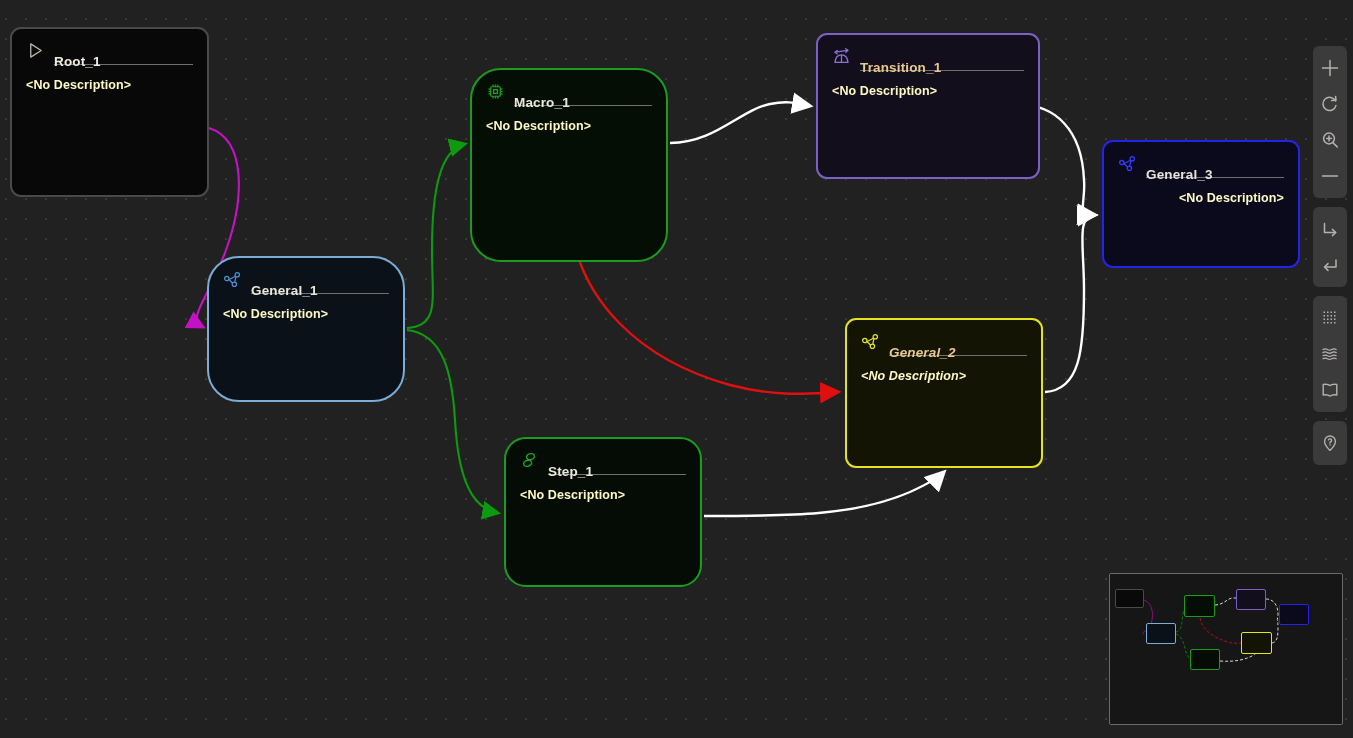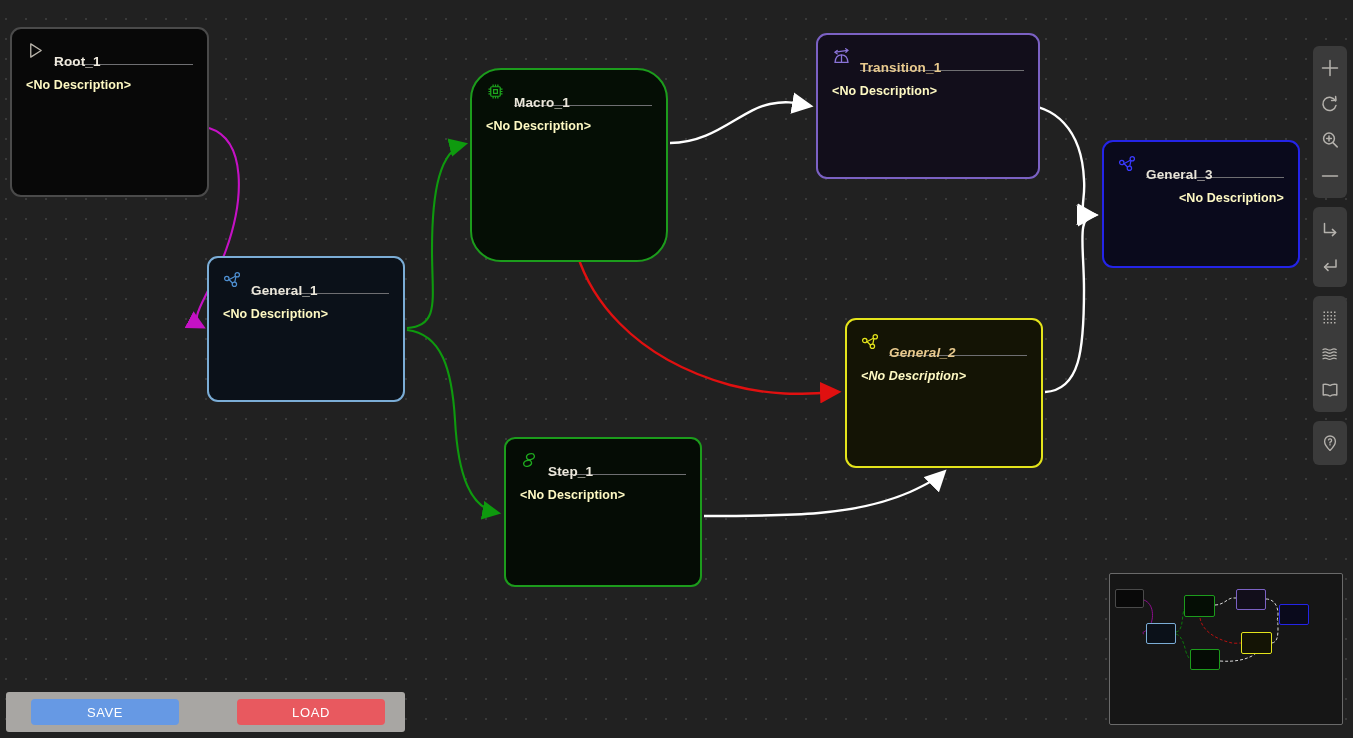--- a/index.html
+++ b/index.html
@@ -216,21 +216,21 @@
     <div class="node-head">
       <svg class="node-icon" viewBox="0 0 20 20">
         <path d="M5,3 L16,10 L5,17 z" fill="none" stroke="#b9b4ab" stroke-width="1.4" stroke-linejoin="round"></path>
       </svg>
       <span class="node-title">Root_1</span>
     </div>
     <div class="node-rule"></div>
     <div class="node-desc">&lt;No Description&gt;</div>
   </div>
 
-  <div class="node n-gen1" style="left:207px; top:256px; width:198px; height:146px;">
+  <div class="node n-gen1" style="left:207px; top:256px; width:198px; height:146px;border-radius:32px;">
     <div class="node-head">
       <svg class="node-icon" viewBox="0 0 20 20">
         <g fill="none" stroke="#4e8fd0" stroke-width="1.3">
           <circle cx="15" cy="5" r="2.3"></circle>
           <circle cx="4" cy="9" r="2.3"></circle>
           <circle cx="12" cy="15" r="2.3"></circle>
           <path d="M13,6.6 L5.7,10.5 M13.6,6.9 L12.4,12.7 M6.2,10 L10.2,14"></path>
         </g>
       </svg>
       <span class="node-title">General_1</span>
@@ -299,21 +299,21 @@
           <circle cx="12" cy="15" r="2.3"></circle>
           <path d="M13,6.6 L5.7,10.5 M13.6,6.9 L12.4,12.7 M6.2,10 L10.2,14"></path>
         </g>
       </svg>
       <span class="node-title">General_2</span>
     </div>
     <div class="node-rule"></div>
     <div class="node-desc">&lt;No Description&gt;</div>
   </div>
 
-  <div class="node n-step" style="left:504px; top:437px; width:198px; height:150px;">
+  <div class="node n-step" style="left:504px; top:437px; width:198px; height:150px;border-radius:22px;">
     <div class="node-head">
       <svg class="node-icon" viewBox="0 0 20 20">
         <g fill="none" stroke="#1ea81e" stroke-width="1.4">
           <ellipse cx="11" cy="6" rx="4.2" ry="3" transform="rotate(-18 11 6)"></ellipse>
           <ellipse cx="8" cy="13" rx="4.2" ry="3" transform="rotate(-18 8 13)"></ellipse>
         </g>
       </svg>
       <span class="node-title">Step_1</span>
     </div>
     <div class="node-rule"></div>
@@ -419,24 +419,20 @@
             <path d="M10,17.4 C10,17.4 15.4,12 15.4,8.4 A5.4,5.4 0 1 0 4.6,8.4 C4.6,12 10,17.4 10,17.4 z"></path>
             <path d="M8.5,6.9 A1.6,1.6 0 1 1 10,9.1 L10,10.1"></path>
             <path d="M10,11.6 L10,11.9"></path>
           </g>
         </svg>
       </div>
     </div>
 
   </div>
 
-  <div id="actionbar">
-    <button class="act-btn" id="save-btn">SAVE</button>
-    <button class="act-btn" id="load-btn">LOAD</button>
-  </div>
 
   <div id="minimap">
     <svg width="232" height="150" viewBox="0 0 232 150" style="position:absolute;left:0;top:0;">
       <path d="M34,26 C44,30 44,44 40,52 C36,59 30,58 34,60" fill="none" stroke="#8e0d8e" stroke-width="1"></path>
       <path d="M66,58 C72,57 72,48 73,40 C74,34 76,32 78,31" fill="none" stroke="#0b7a0b" stroke-width="1" stroke-dasharray="3 2"></path>
       <path d="M66,60 C72,62 74,70 76,78 C78,83 79,85 82,86" fill="none" stroke="#0b7a0b" stroke-width="1" stroke-dasharray="3 2"></path>
       <path d="M105,31 C113,31 117,25 122,24 C124,24 125,24 126,24" fill="none" stroke="#d8d8d8" stroke-width="1" stroke-dasharray="3 2"></path>
       <path d="M90,44 C92,56 104,64 118,68 C124,70 128,69 131,69" fill="none" stroke="#b81010" stroke-width="1" stroke-dasharray="3 2"></path>
       <path d="M156,25 C164,25 168,32 168,40 C168,45 166,47 169,47" fill="none" stroke="#d8d8d8" stroke-width="1" stroke-dasharray="3 2"></path>
       <path d="M162,69 C168,68 168,60 168,53 C168,49 167,47 169,47" fill="none" stroke="#d8d8d8" stroke-width="1" stroke-dasharray="3 2"></path>

